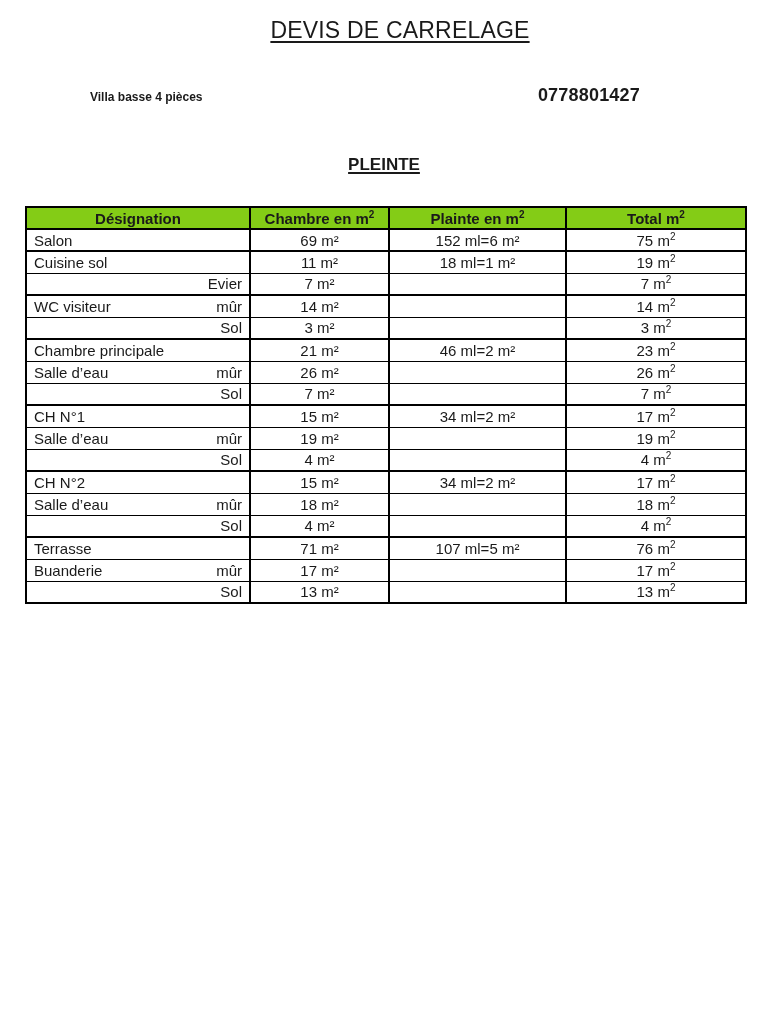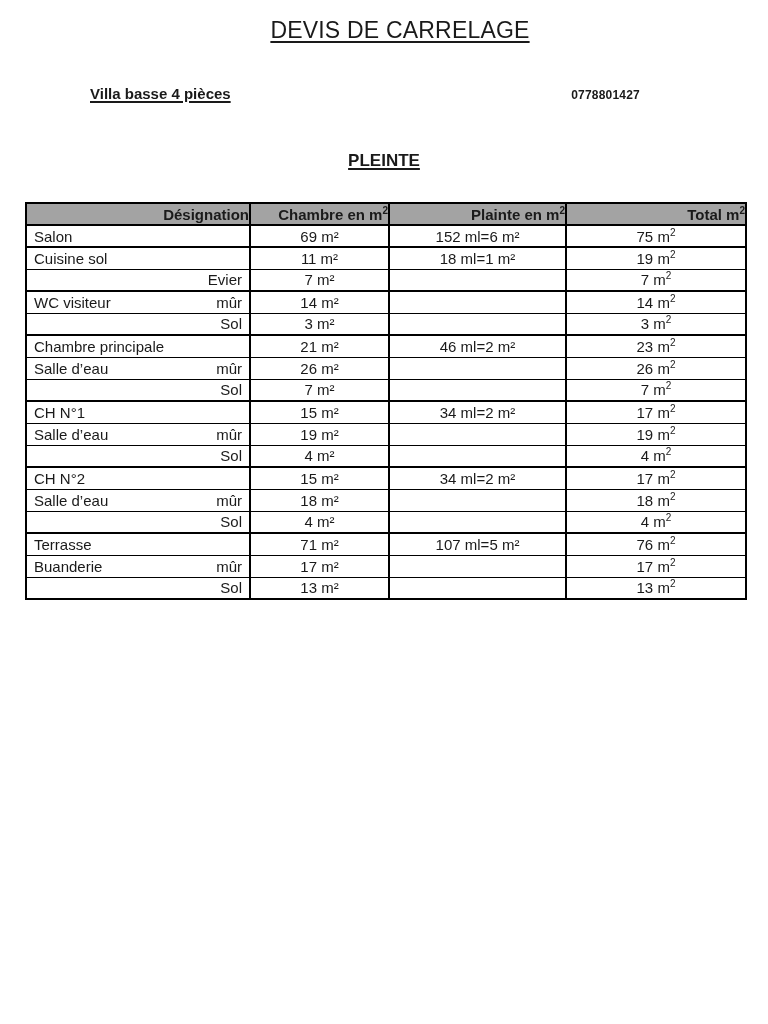--- a/index.html
+++ b/index.html
@@ -31,26 +31,25 @@
     text-decoration-thickness: 1.5px;
   }
   .subheader {
     display: flex;
     justify-content: space-between;
     align-items: baseline;
     margin: 41px 128px 0 90px;
     font-weight: bold;
   }
   .project-name {
-    font-size: 15px;
-    text-decoration: underline;
+    font-size: 12px;
     text-underline-offset: 2px;
     text-decoration-thickness: 1.5px;
   }
-  .phone-number { font-size: 12px; letter-spacing: 0.2px; }
+  .phone-number { font-size: 18px; letter-spacing: 0.2px; }
   .section-title {
     margin-top: 49px;
     text-align: center;
     font-size: 17px;
     font-weight: bold;
   }
   .section-title span {
     text-decoration: underline;
     text-underline-offset: 2px;
     text-decoration-thickness: 1.5px;
@@ -60,27 +59,27 @@
     table-layout: fixed;
     margin: 31px 0 0 25px;
     width: 720px;
     border: 2.5px solid #000000;
   }
   col.c1 { width: 224px; }
   col.c2 { width: 139px; }
   col.c3 { width: 177px; }
   col.c4 { width: 180px; }
   th {
-    background: #a3a3a3;
+    background: #84cc16;
     border: 2px solid #000000;
     border-bottom: 2.25px solid #000000;
     font-size: 15px;
     font-weight: bold;
     height: 22px;
-    text-align: right;
+    text-align: center;
     vertical-align: middle;
   }
   td {
     border-left: 2px solid #000000;
     border-right: 2px solid #000000;
     border-top: 1px solid #000000;
     height: 22px;
     font-size: 15px;
     vertical-align: middle;
   }

